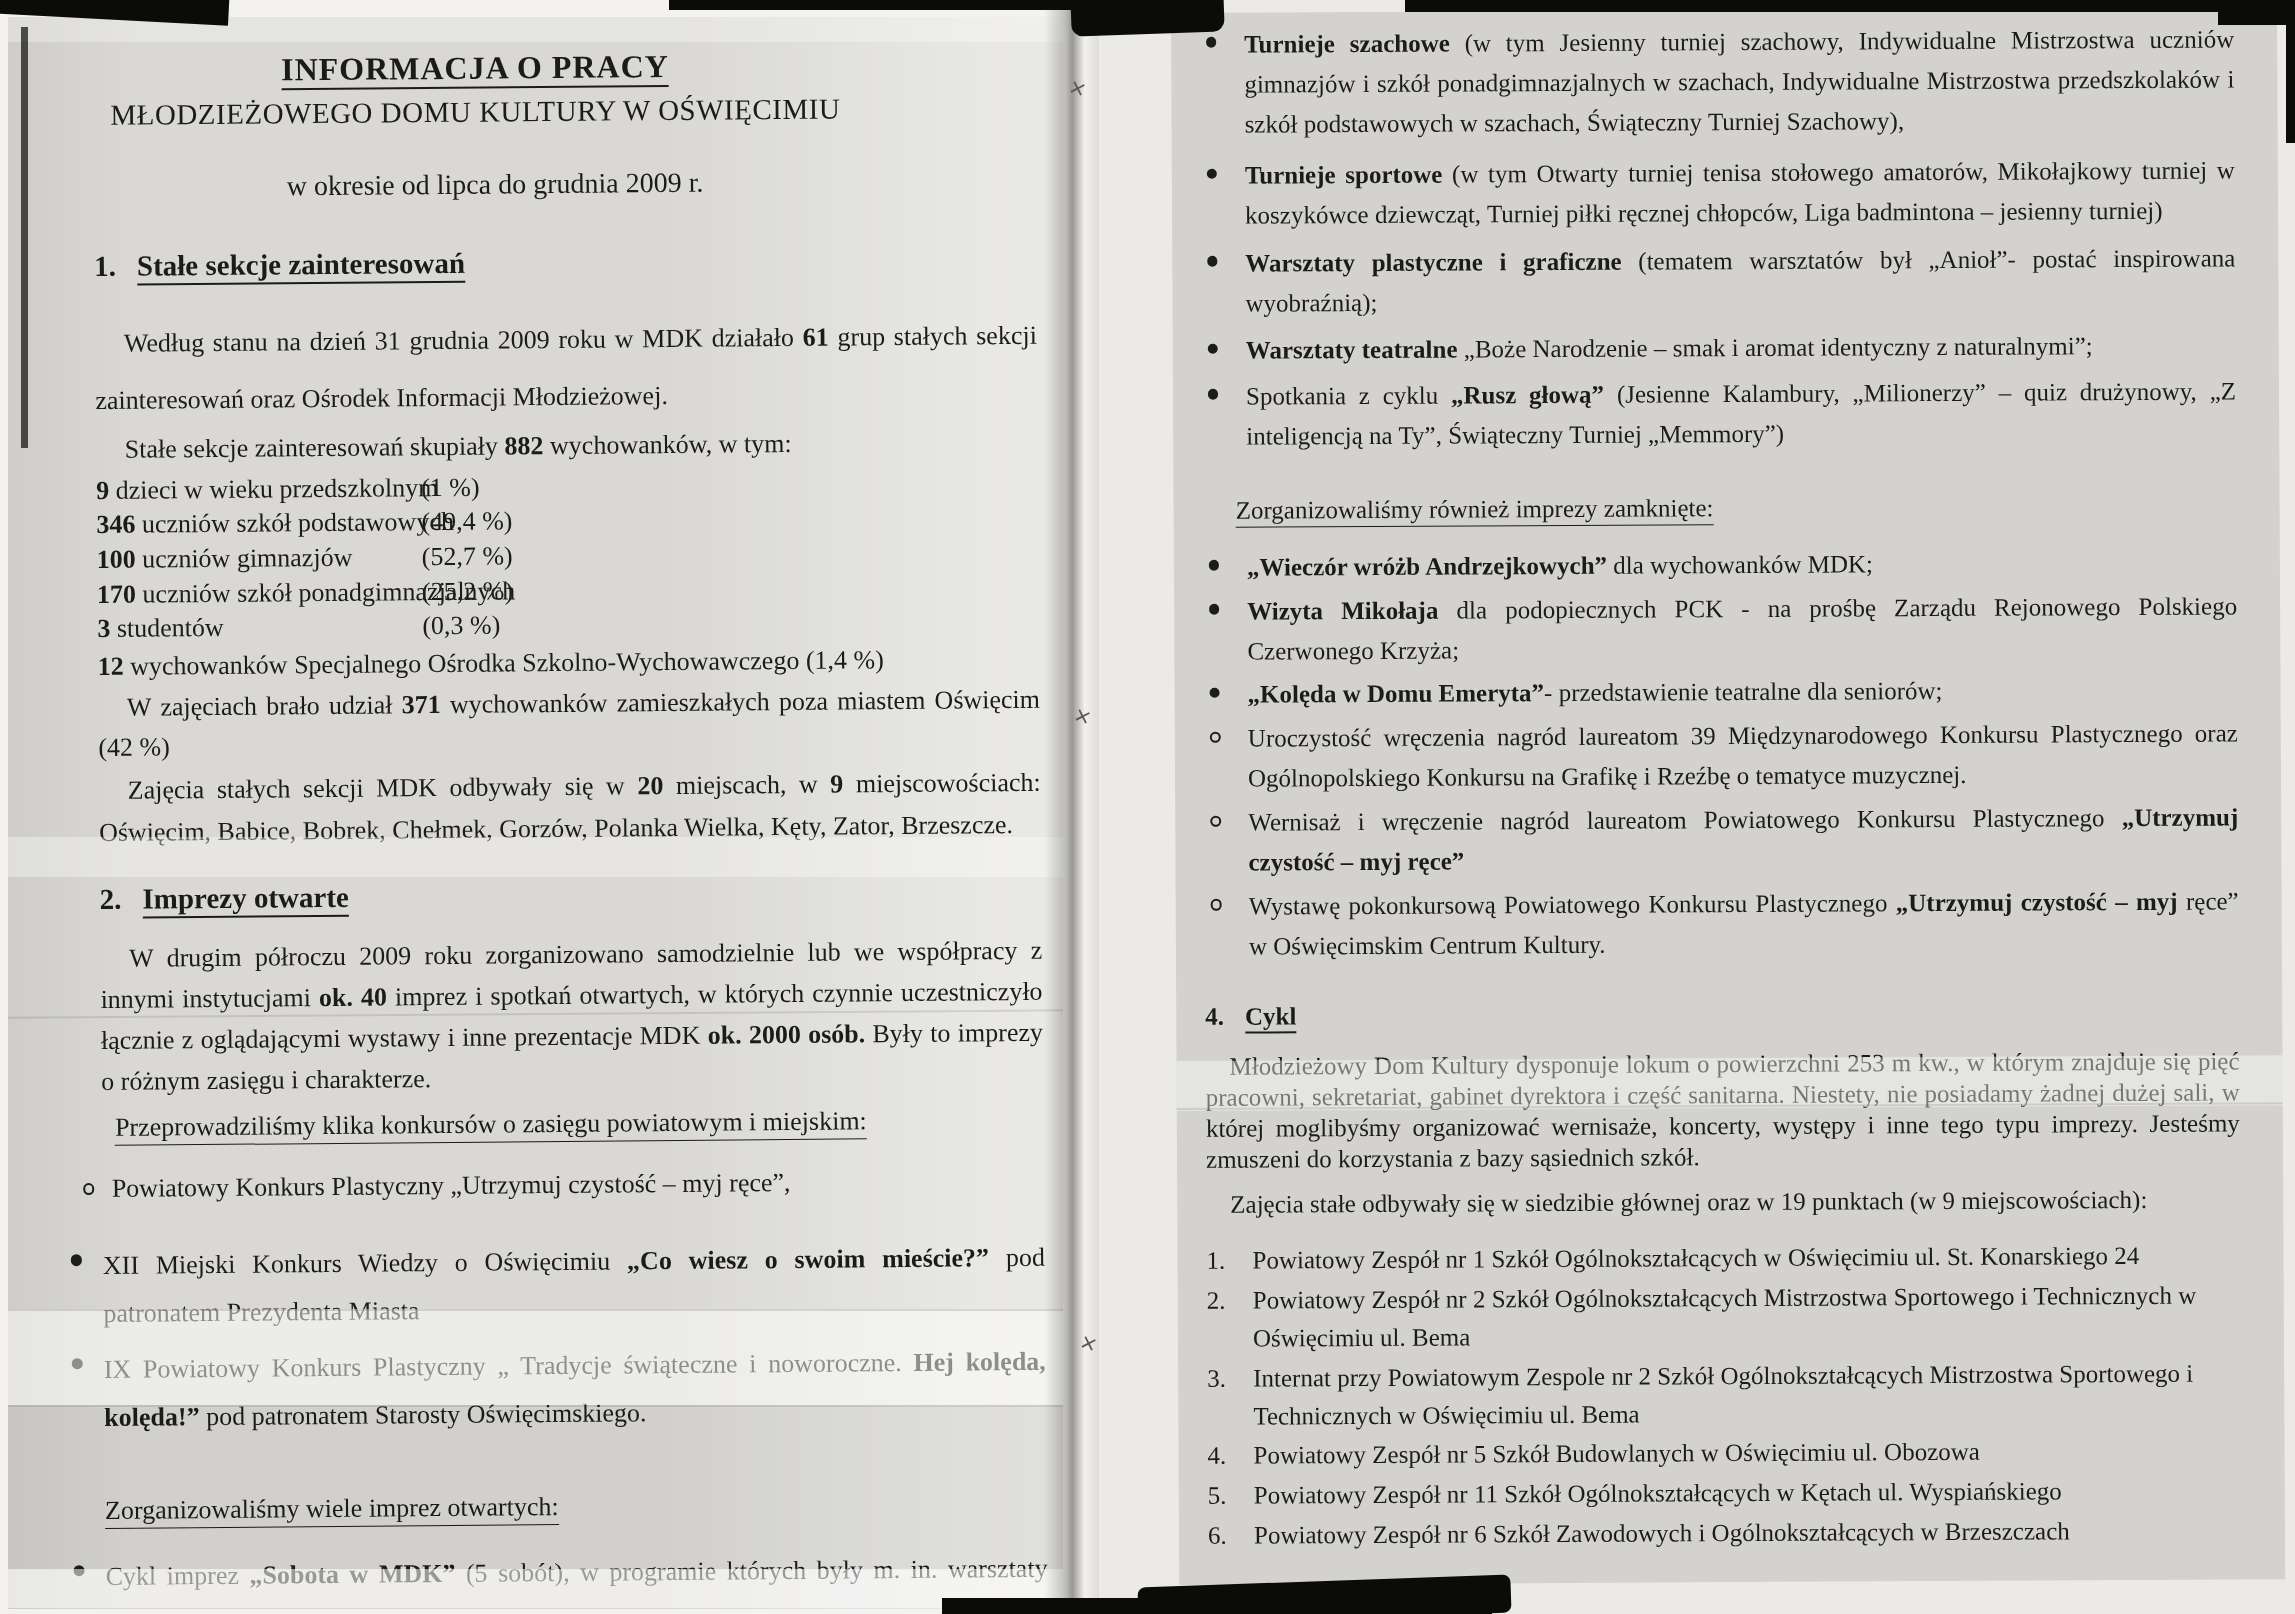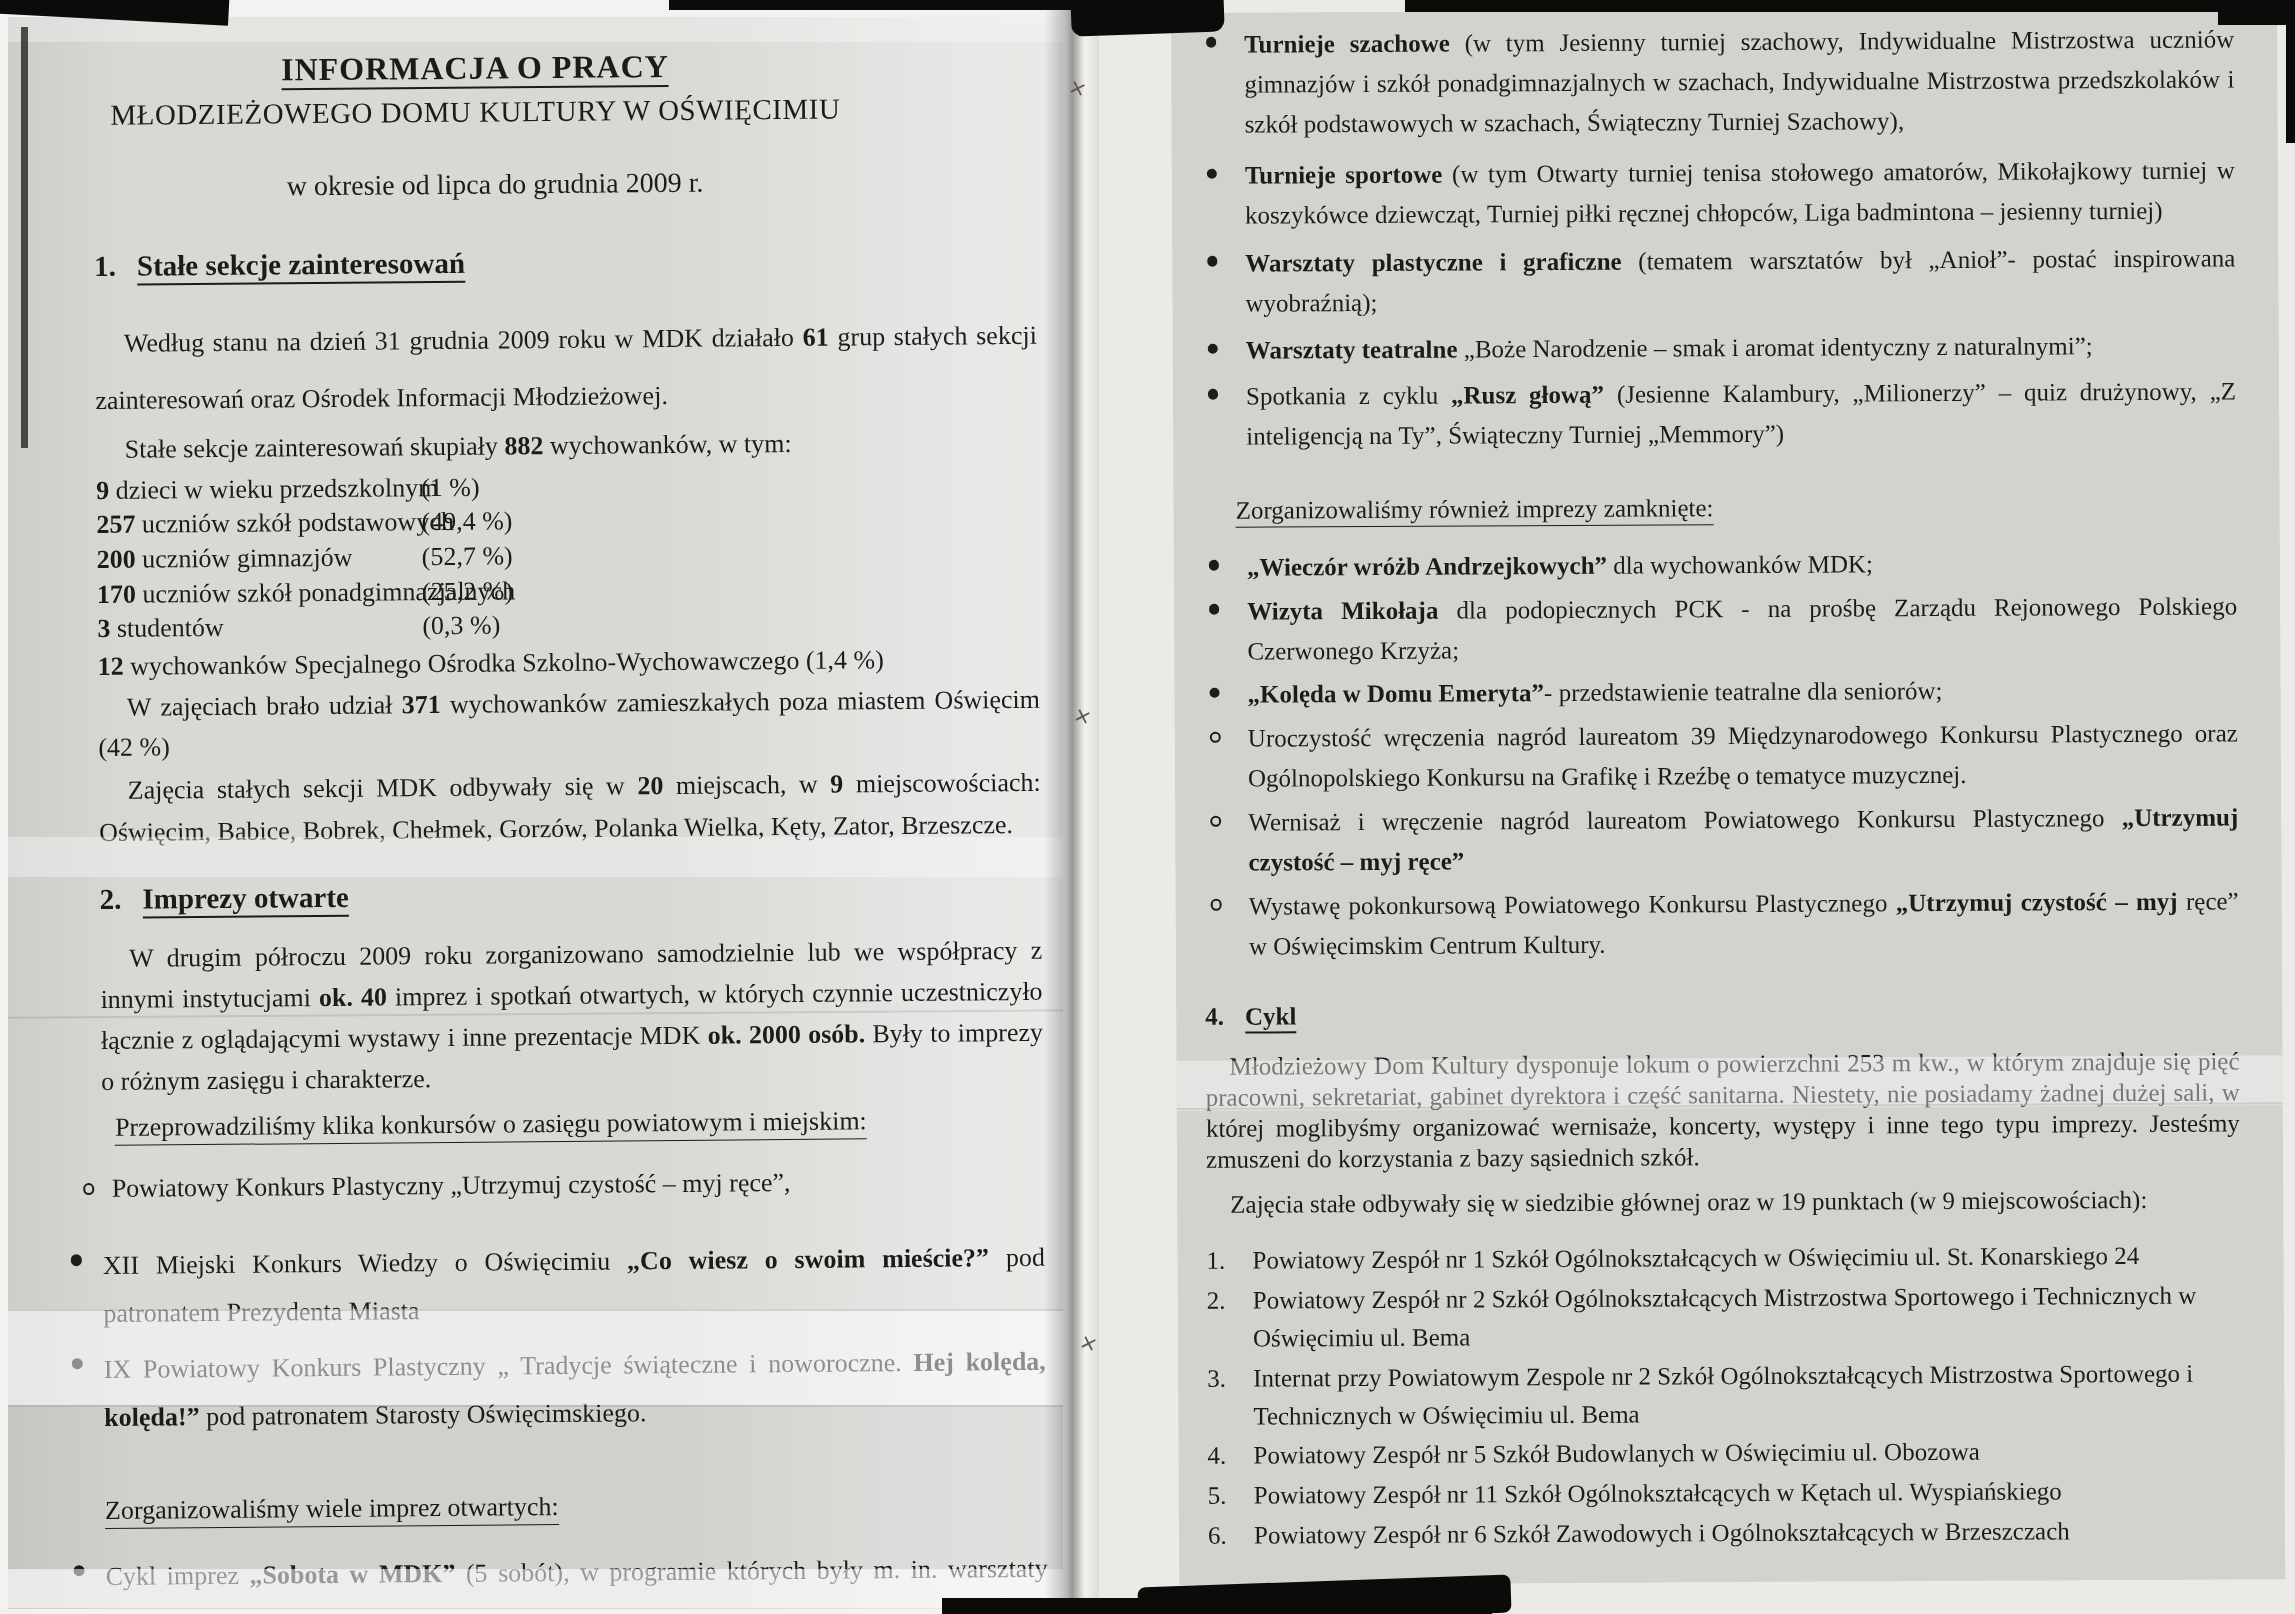--- a/index.html
+++ b/index.html
@@ -62,22 +62,22 @@
   <div class="band" style="top:1552px;height:39px;background:rgba(255,255,255,0.55);"></div>
   <div class="band" style="left:13.4px;top:9.6px;height:421px;width:6.7px;background:rgba(25,24,22,0.75);"></div>
   <div class="content content-left" id="left-content">
       <div class="blk b-title"><span class="u"><span>INFORMACJA O PRACY</span></span></div>
       <div class="blk b-subtitle" style="margin-top: 1.9px; line-height: 38px;"><span>MŁODZIEŻOWEGO DOMU KULTURY W OŚWIĘCIMIU</span></div>
       <div class="blk b-period" style="margin-top: 36px; line-height: 36px;"><span>w okresie od lipca do grudnia 2009 r.</span></div>
       <div class="blk b-section" style="margin-top: 40px; line-height: 40px;"><span class="num">1.</span><span class="u"><span>Stałe sekcje zainteresowań</span></span></div>
       <div class="blk b-para" style="margin-top: 29px; line-height: 57px; text-indent: 29px;"><span>Według stanu na dzień 31 grudnia 2009 roku w MDK działało </span><b>61</b><span> grup stałych sekcji zainteresowań oraz Ośrodek Informacji Młodzieżowej.</span></div>
       <div class="blk b-para" style="margin-top: 1.9px; line-height: 38px; text-indent: 29px;"><span>Stałe sekcje zainteresowań skupiały </span><b>882</b><span> wychowanków, w tym:</span></div>
       <div class="blk b-stat" style="margin-top: 7.6px; line-height: 27px;"><span class="lbl"><b>9</b><span> dzieci w wieku przedszkolnym</span></span><span class="pct">(1 %)</span></div>
-      <div class="blk b-stat" style="margin-top: 7.6px; line-height: 27px;"><span class="lbl"><b>257</b><span> uczniów szkół podstawowych</span></span><span class="pct">(49,4 %)</span></div>
-      <div class="blk b-stat" style="margin-top: 7.6px; line-height: 27px;"><span class="lbl"><b>200</b><span> uczniów gimnazjów</span></span><span class="pct">(52,7 %)</span></div>
+      <div class="blk b-stat" style="margin-top: 7.6px; line-height: 27px;"><span class="lbl"><b>346</b><span> uczniów szkół podstawowych</span></span><span class="pct">(49,4 %)</span></div>
+      <div class="blk b-stat" style="margin-top: 7.6px; line-height: 27px;"><span class="lbl"><b>100</b><span> uczniów gimnazjów</span></span><span class="pct">(52,7 %)</span></div>
       <div class="blk b-stat" style="margin-top: 7.6px; line-height: 27px;"><span class="lbl"><b>170</b><span> uczniów szkół ponadgimnazjalnych</span></span><span class="pct">(25,2 %)</span></div>
       <div class="blk b-stat" style="margin-top: 7.6px; line-height: 27px;"><span class="lbl"><b>3</b><span> studentów</span></span><span class="pct">(0,3 %)</span></div>
       <div class="blk b-para" style="margin-top: 5.7px; line-height: 38px;"><b>12</b><span> wychowanków Specjalnego Ośrodka Szkolno-Wychowawczego (1,4 %)</span></div>
       <div class="blk b-para" style="margin-top: 1.9px; line-height: 40px; text-indent: 29px;"><span>W zajęciach brało udział </span><b>371</b><span> wychowanków zamieszkałych poza miastem Oświęcim (42 %)</span></div>
       <div class="blk b-para" style="margin-top: 1.9px; line-height: 42px; text-indent: 29px;"><span>Zajęcia stałych sekcji MDK odbywały się w </span><b>20</b><span> miejscach, w </span><b>9</b><span> miejscowościach: Oświęcim, Babice, Bobrek, Chełmek, Gorzów, Polanka Wielka, Kęty, Zator, Brzeszcze.</span></div>
       <div class="blk b-section" style="margin-top: 25px; line-height: 40px;"><span class="num">2.</span><span class="u"><span>Imprezy otwarte</span></span></div>
       <div class="blk b-para" style="margin-top: 19px; line-height: 41px; text-indent: 29px;"><span>W drugim półroczu 2009 roku zorganizowano samodzielnie lub we współpracy z innymi instytucjami </span><b>ok. 40</b><span> imprez i spotkań otwartych, w których czynnie uczestniczyło  łącznie z oglądającymi wystawy i inne prezentacje MDK </span><b>ok. 2000 osób.</b><span> Były to imprezy o różnym zasięgu i charakterze.</span></div>
       <div class="blk b-intro" style="margin-top: 7.6px; line-height: 38px; text-indent: 13.4px;"><span class="u"><span>Przeprowadziliśmy klika konkursów o zasięgu powiatowym i miejskim:</span></span></div>
       <div class="blk b-obullet" style="margin-top: 23px; line-height: 38px;"><span class="marker ring"></span><span>Powiatowy Konkurs Plastyczny „Utrzymuj czystość – myj ręce”,</span></div>
       <div class="blk b-bullet" style="margin-top: 34px; line-height: 48px;"><span class="marker dot"></span><span>XII Miejski Konkurs Wiedzy o Oświęcimiu </span><b>„Co wiesz o swoim mieście?”</b><span> pod patronatem Prezydenta Miasta</span></div>

